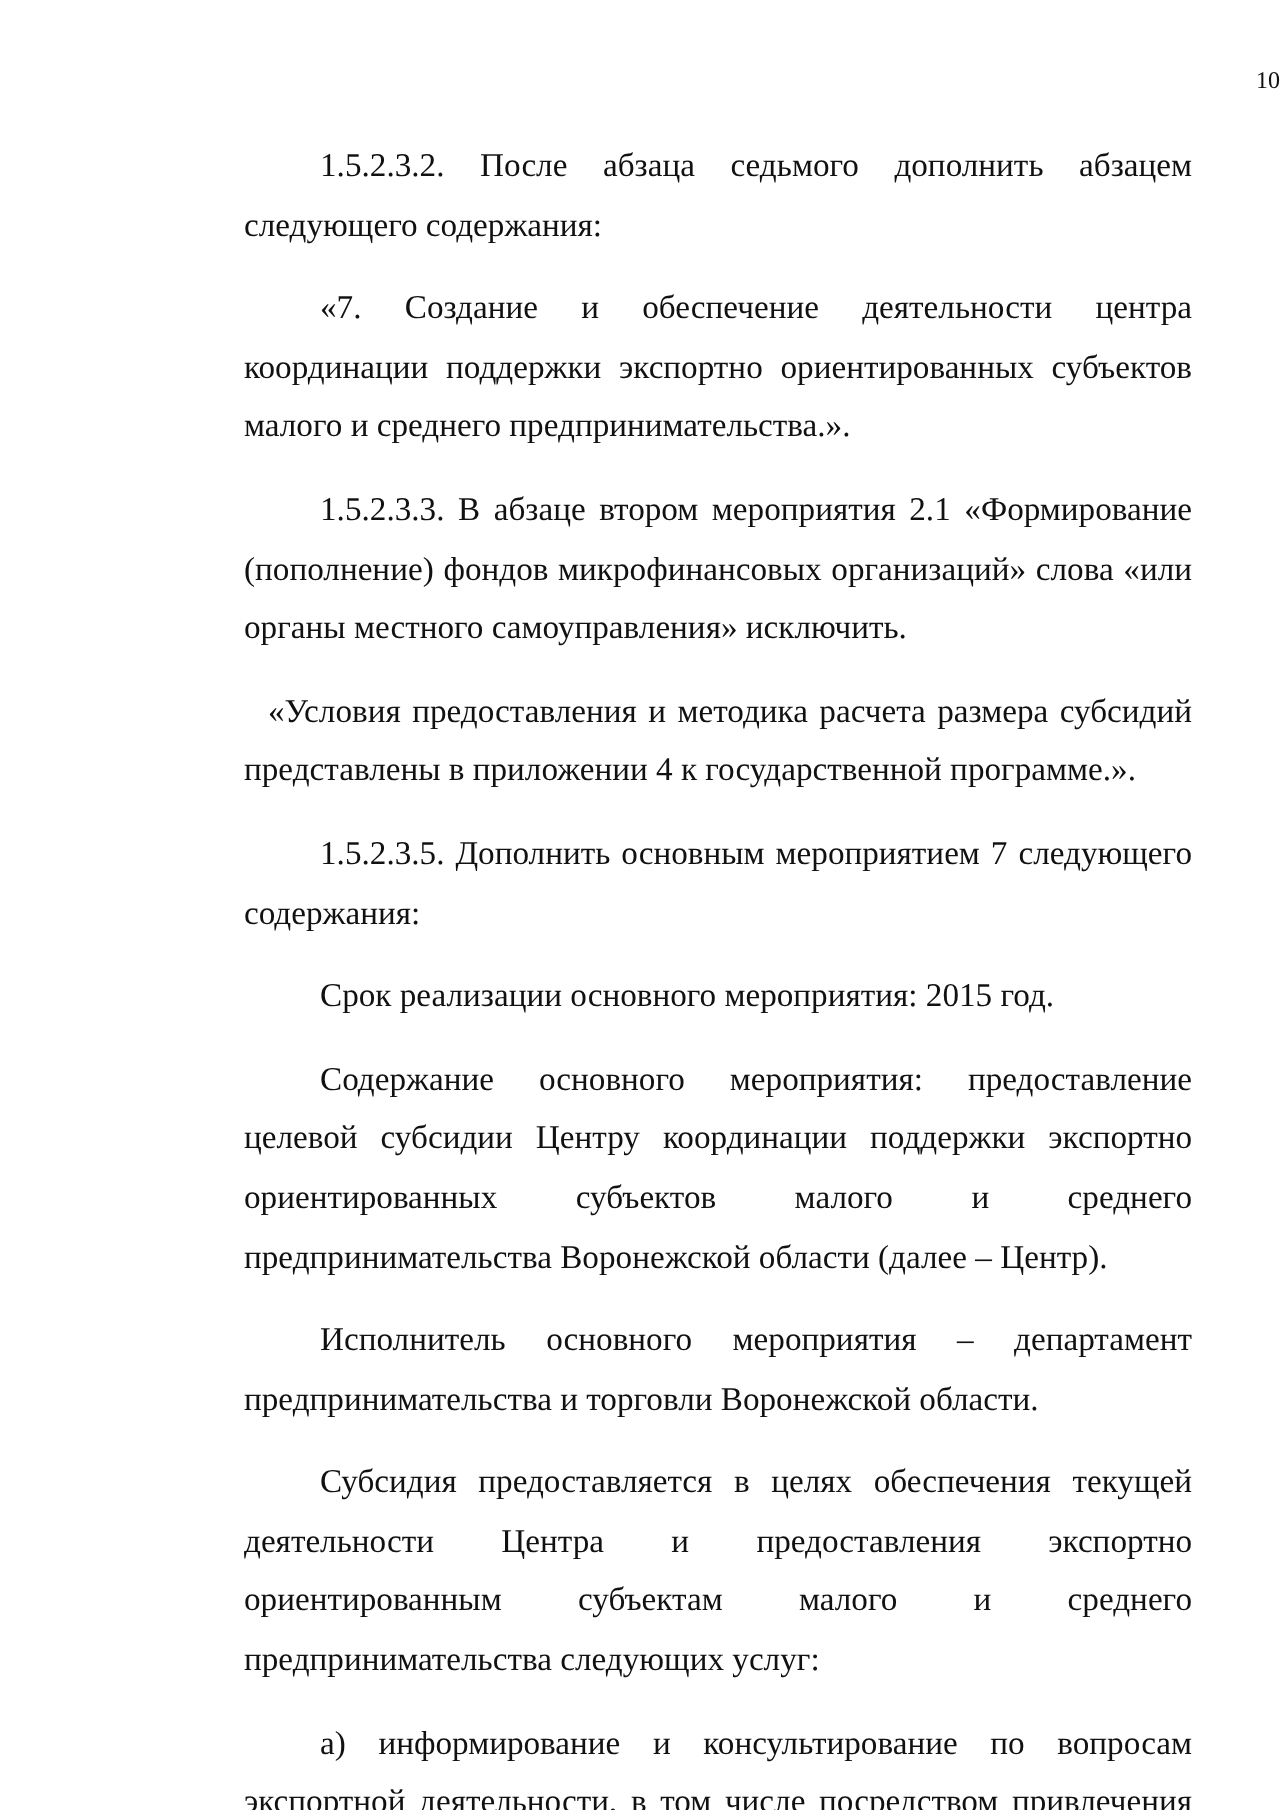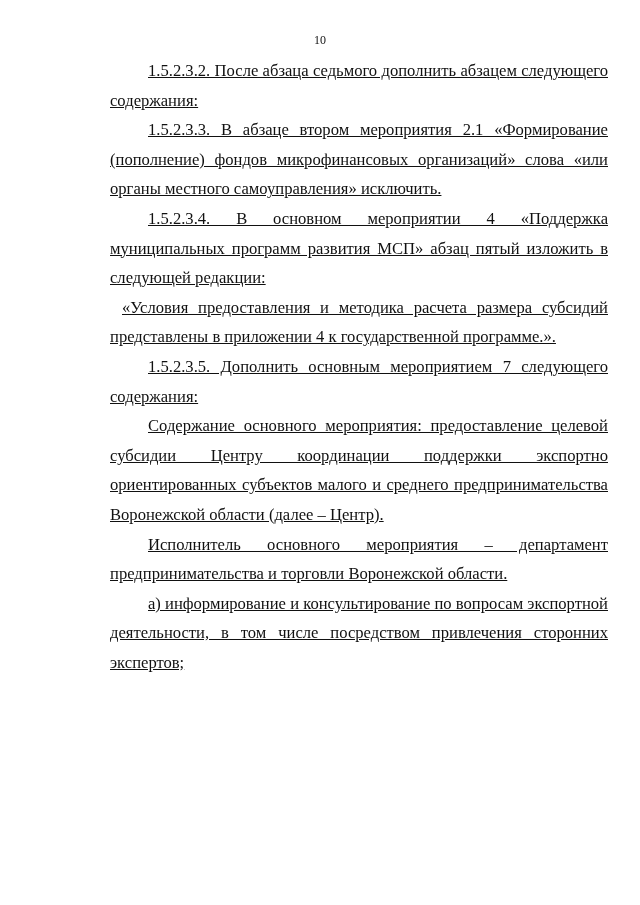--- a/index.html
+++ b/index.html
@@ -13,49 +13,50 @@
       position: relative;
       overflow: hidden;
       font-family: "Liberation Serif", "DejaVu Serif", serif;
       color: #111111;
     }
     .page-number {
       position: absolute;
       top: 33px;
       left: 0;
       width: 640px;
-      text-align: center;
+      text-align: right;
       font-size: 12px;
       line-height: 14px;
     }
     .content {
       position: absolute;
       top: 56px;
       left: 110px;
       width: 498px;
       font-size: 16.6px;
       line-height: 29.6px;
     }
     .para {
-      margin: 0;
+      margin: 12px;
       text-align: justify;
       text-indent: 38px;
-      text-decoration: underline;
     }
     .para.slight-indent {
       text-indent: 12px;
     }
   </style>
 </head>
 <body>
 
 <div class="page-number">10</div>
 
 <div class="content">
   <p class="para">1.5.2.3.2. После абзаца седьмого дополнить абзацем следующего содержания:</p>
+  <p class="para">«7. Создание и обеспечение деятельности центра координации поддержки экспортно ориентированных субъектов малого и среднего предпринимательства.».</p>
   <p class="para">1.5.2.3.3. В абзаце втором мероприятия 2.1 «Формирование (пополнение) фондов микрофинансовых организаций» слова «или органы местного самоуправления» исключить.</p>
-  <p class="para">1.5.2.3.4. В  основном мероприятии 4 «Поддержка муниципальных программ развития МСП» абзац пятый изложить в следующей редакции:</p>
   <p class="para slight-indent">«Условия предоставления и методика расчета размера субсидий представлены в приложении 4 к государственной программе.».</p>
   <p class="para">1.5.2.3.5. Дополнить основным мероприятием 7 следующего содержания:</p>
+  <p class="para">Срок реализации основного мероприятия: 2015 год.</p>
   <p class="para">Содержание основного мероприятия: предоставление целевой субсидии Центру координации поддержки экспортно ориентированных субъектов малого и среднего предпринимательства Воронежской области (далее – Центр).</p>
   <p class="para">Исполнитель основного мероприятия – департамент предпринимательства и торговли Воронежской области.</p>
+  <p class="para">Субсидия  предоставляется в целях обеспечения текущей деятельности Центра и предоставления экспортно ориентированным субъектам малого и среднего предпринимательства следующих услуг:</p>
   <p class="para">а) информирование и консультирование по вопросам экспортной деятельности, в том числе посредством привлечения сторонних экспертов;</p>
 </div>
 
 </body></html>

